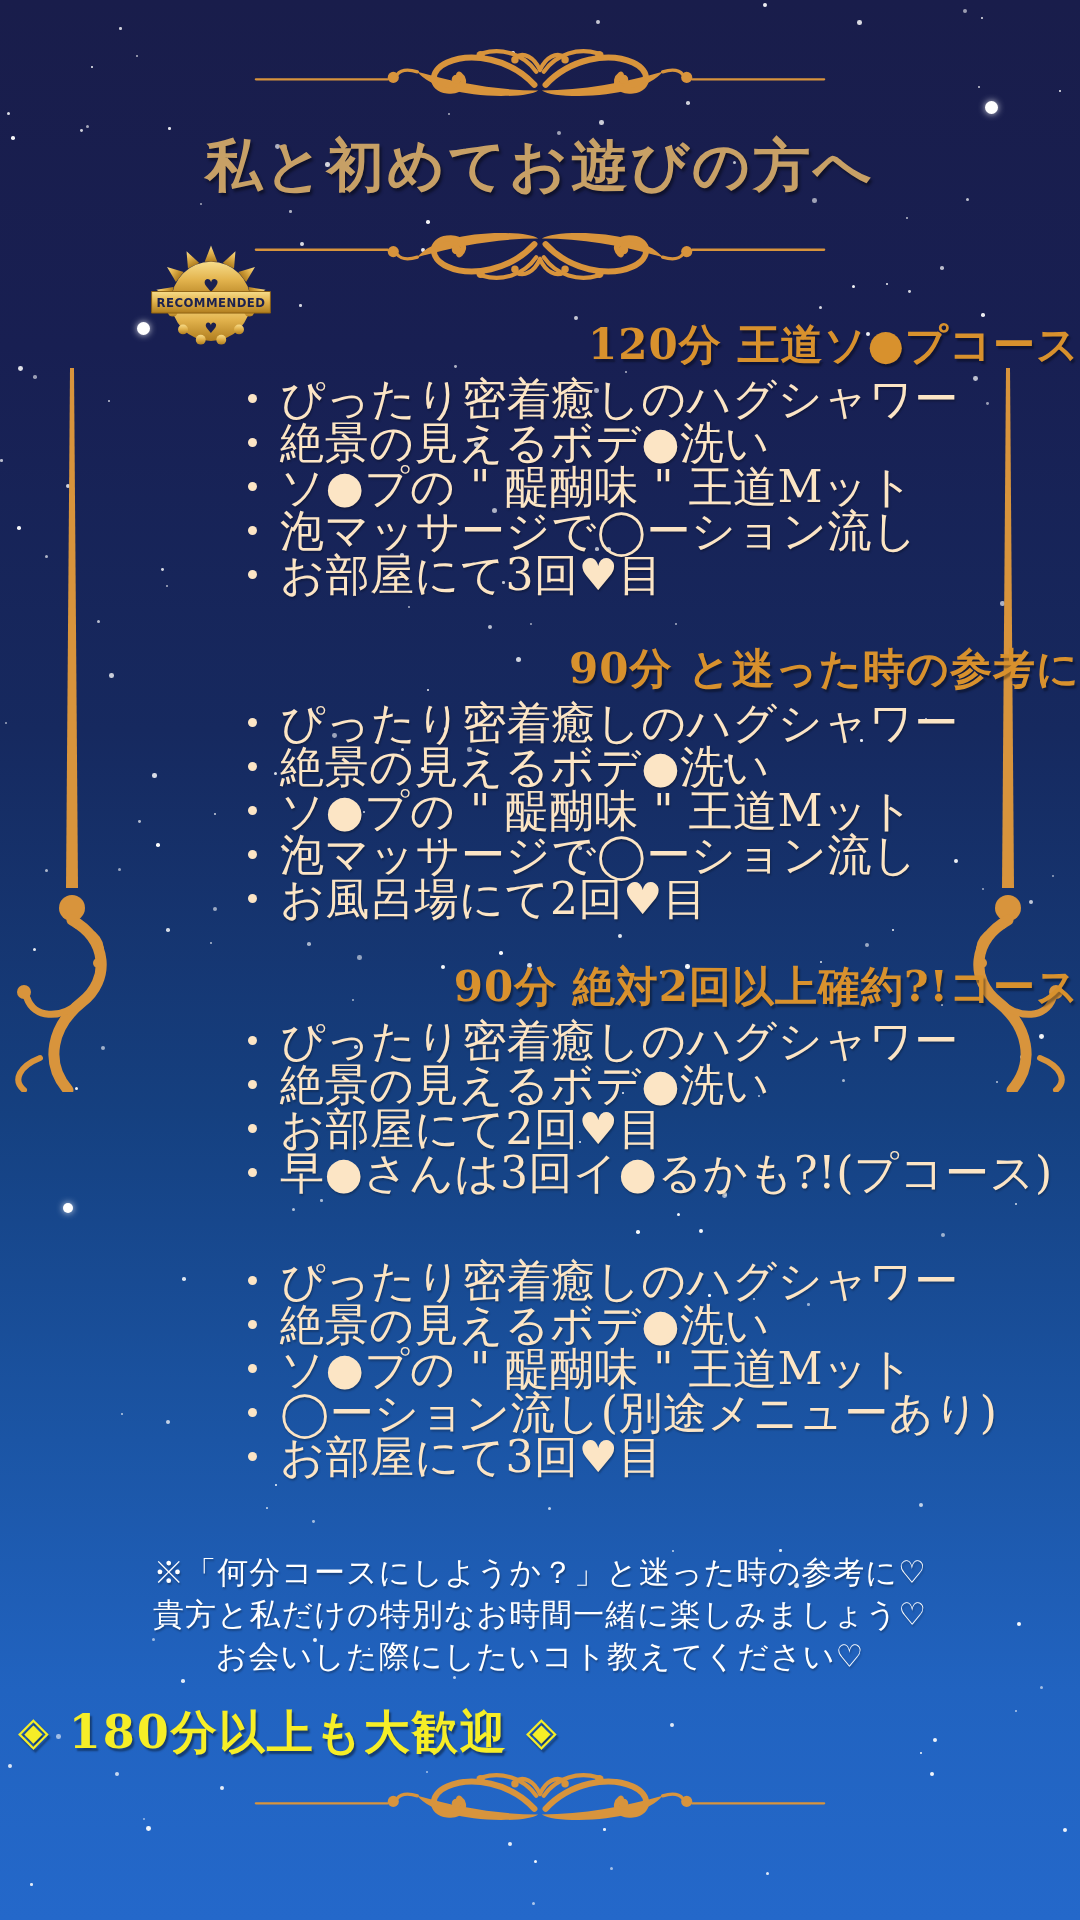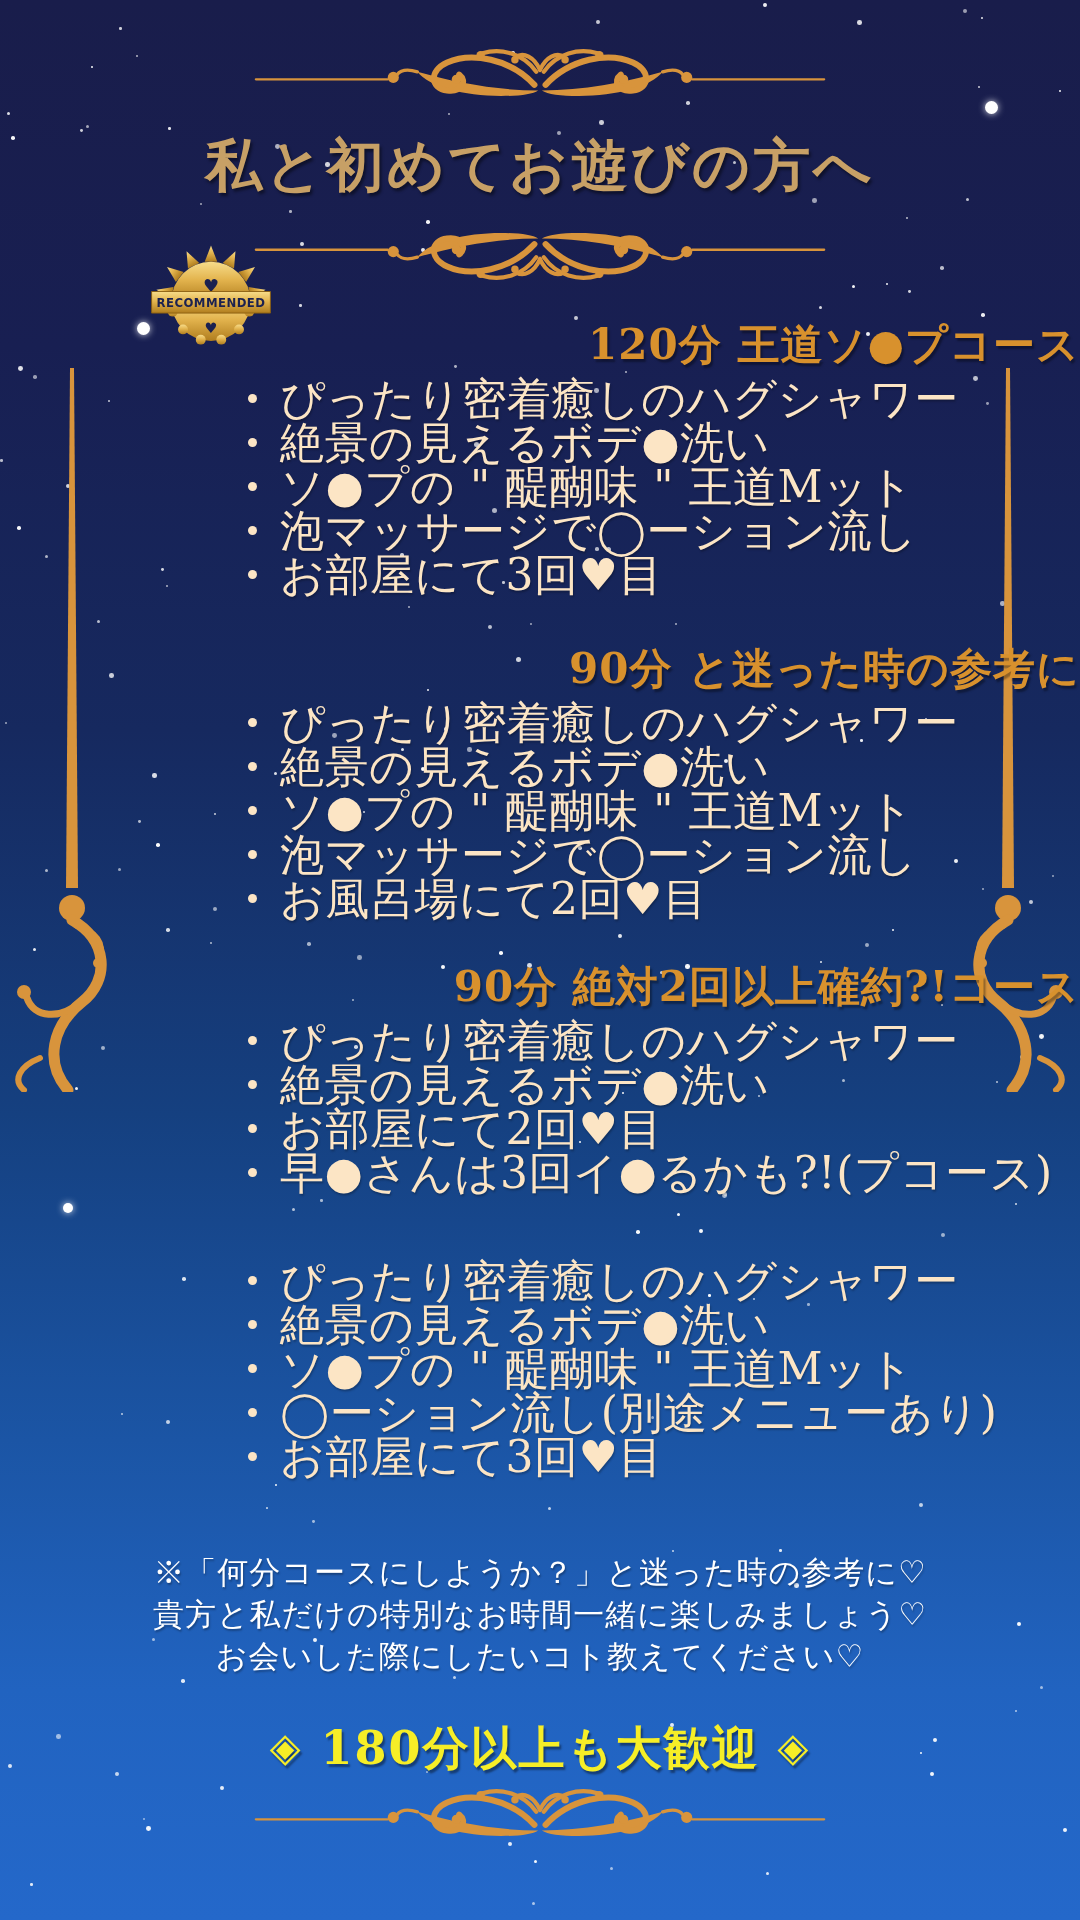--- a/index.html
+++ b/index.html
@@ -47,21 +47,21 @@
   .c1{margin-top:34px;}
   .c2{margin-top:46px;}
   .c3{margin-top:40px;}
   .c4{margin-top:64px;}
   .footer-notes{margin-top:72px;text-align:center;}
   .footer-notes p{
     margin:0;font-size:31px;line-height:42px;color:#ffffff;
     letter-spacing:1px;text-shadow:1px 2px 2px rgba(0,0,0,.3);
   }
   .highlight-line{
-    margin-top:42px;text-align:center;font-weight:bold;font-size:46px;
+    margin-top:26px;text-align:left;font-weight:bold;font-size:46px;
     color:#f6ee27;letter-spacing:2px;line-height:56px;
     text-shadow:2px 3px 2px rgba(0,0,0,.4);
   }
   .highlight-line .diamond{font-family:"DejaVu Sans",sans-serif;font-size:40px;padding:0 18px;vertical-align:3px;}
   .mt-div3{margin-top:8px;}
 </style>
 </head>
 <body>
 
 <div id="page">

